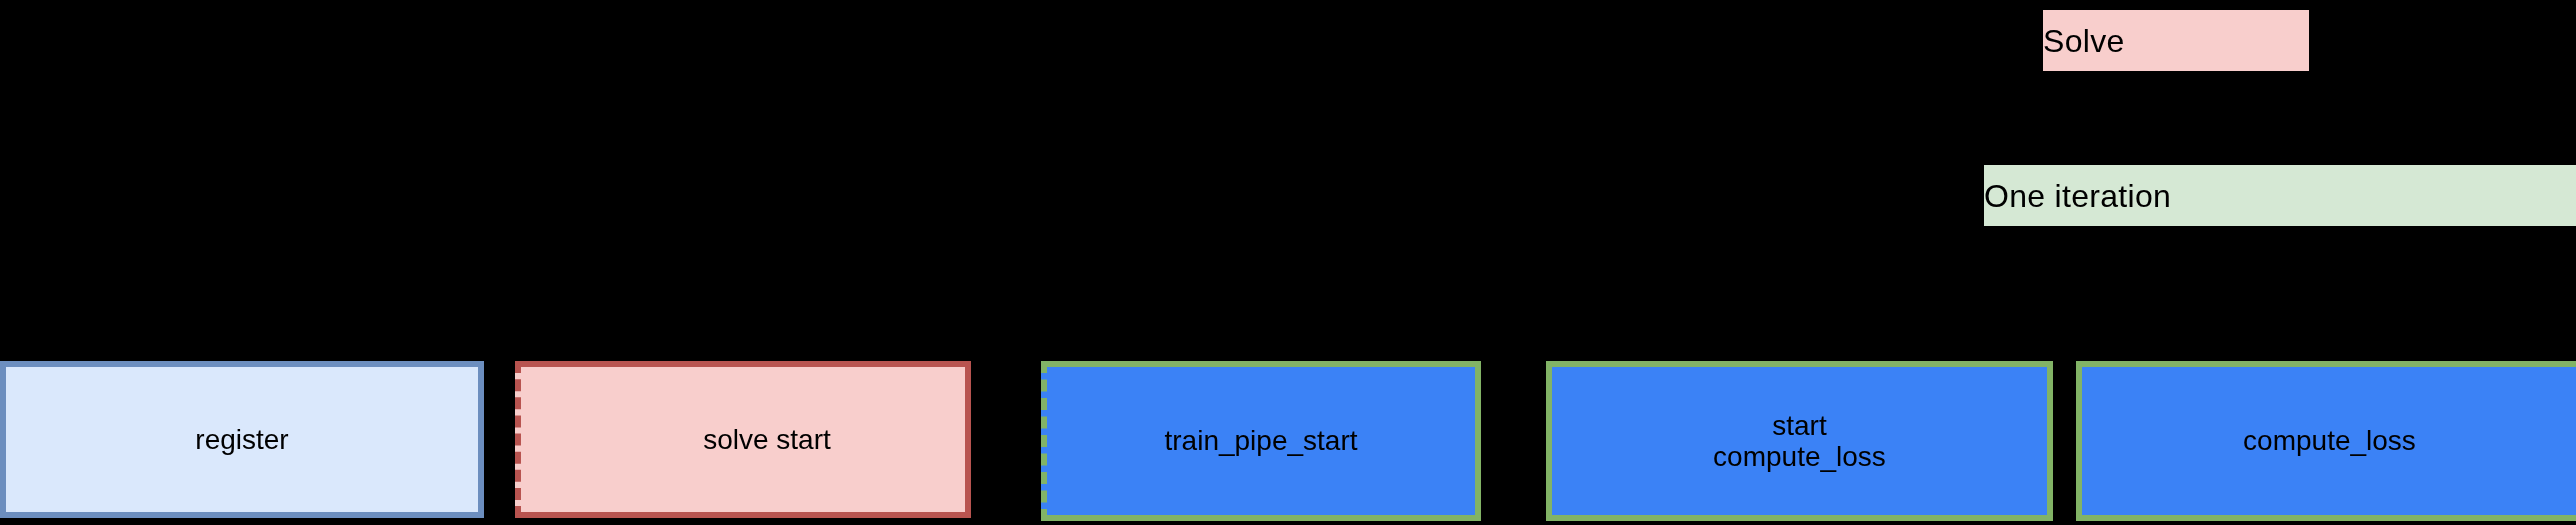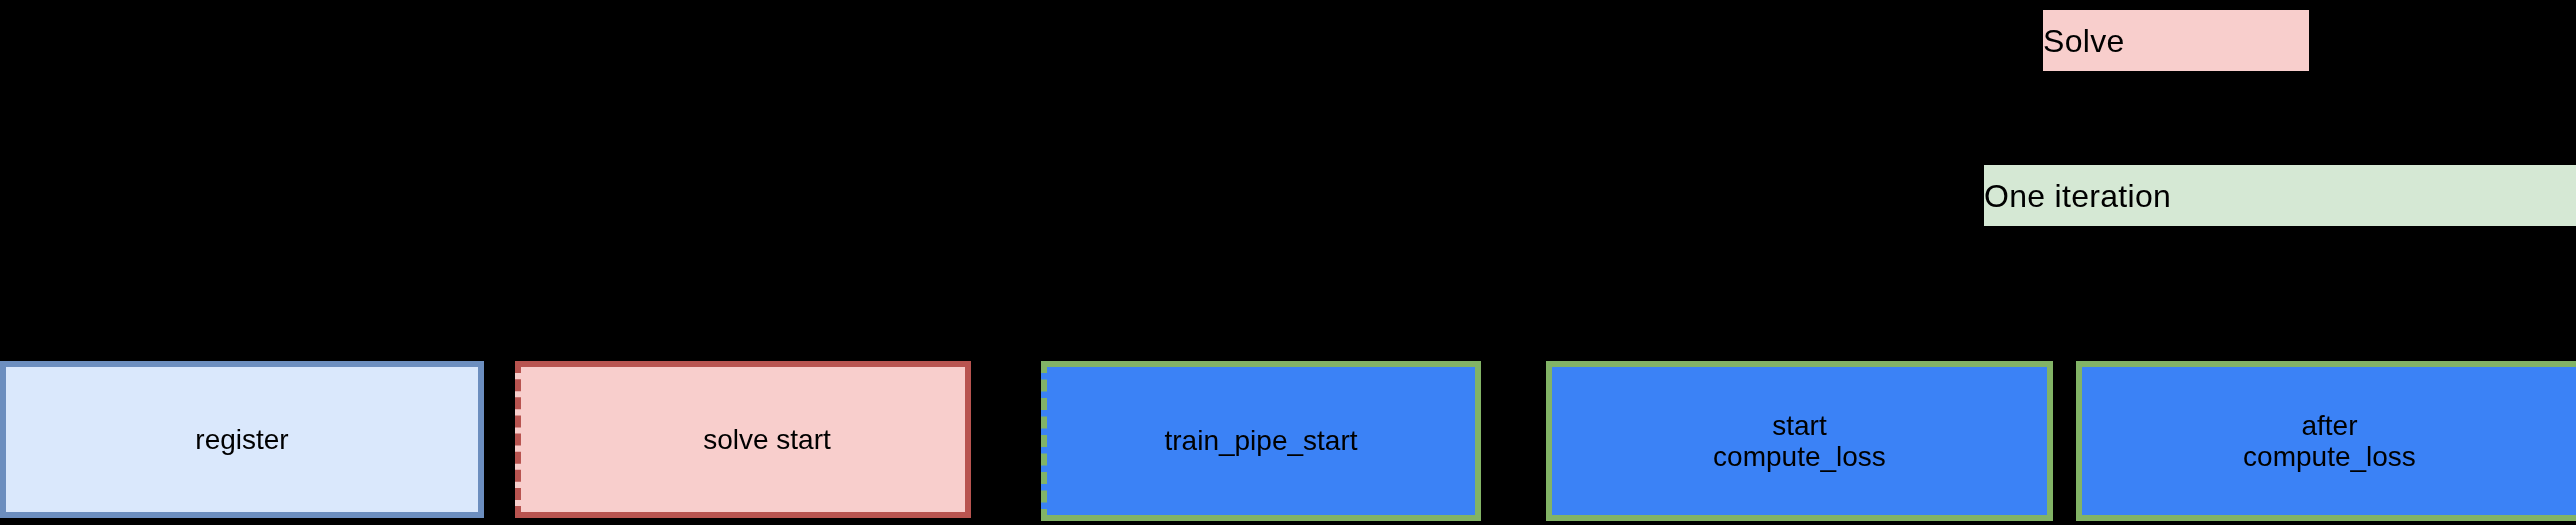--- a/index.html
+++ b/index.html
@@ -116,19 +116,18 @@
 
   <div id="box-before-compute-loss" class="stage-box pal-green">
     <div>
       <span class="stage-line">start</span>
       <span class="stage-line">compute_loss</span>
     </div>
   </div>
 
   <div id="box-after-compute-loss" class="stage-box pal-green">
     <div>
-      <span class="stage-line">after</span>
       <span class="stage-line">compute_loss</span>
     </div>
   </div>
 
 </div>
 
 
 </body></html>

